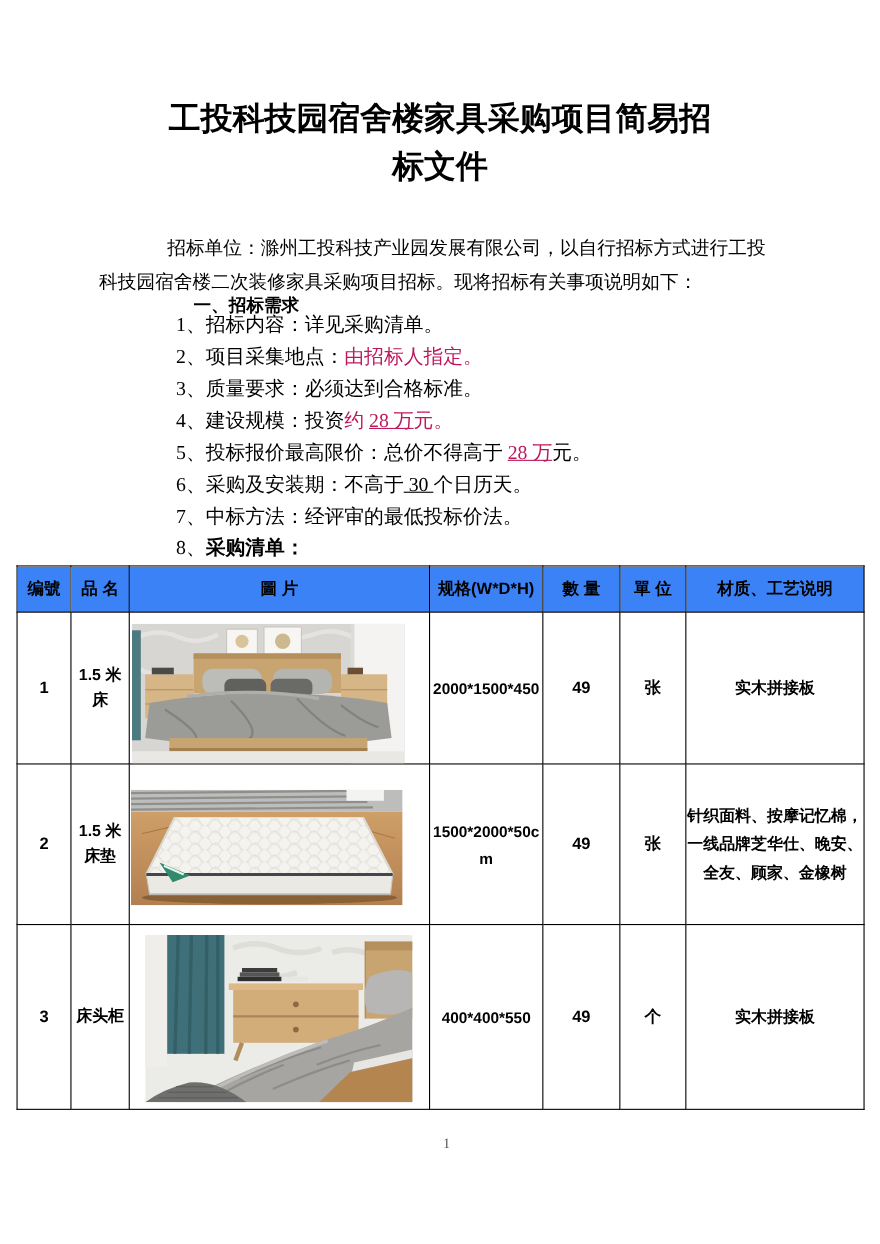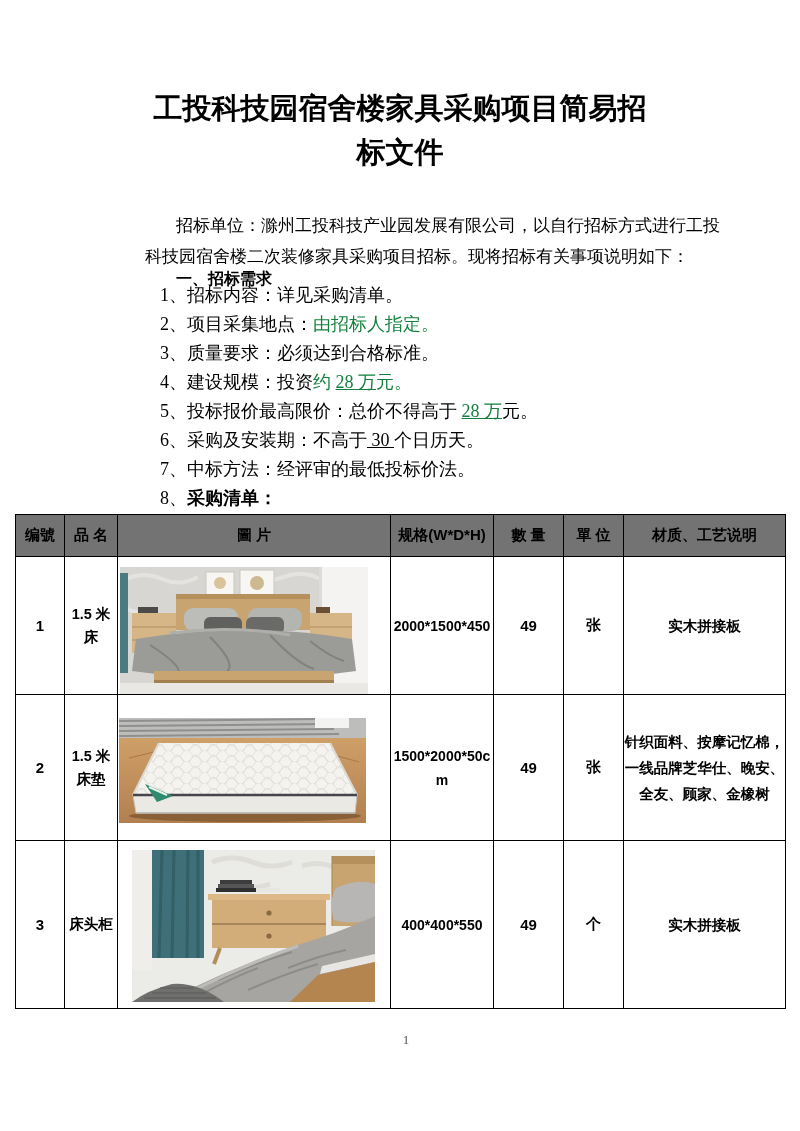--- a/index.html
+++ b/index.html
@@ -5,43 +5,43 @@
   html,body { margin:0; padding:0; background:#ffffff; }
   .page {
     position:relative; width:800px; height:1131px; background:#ffffff;
     font-family:"Liberation Serif", serif; color:#000; overflow:hidden;padding-left:12px;
   }
   .doc-title {
     position:absolute; top:86px; left:60px; width:680px;
     text-align:center; font-weight:bold; font-size:29px; line-height:44px;
   }
   .intro {
-    position:absolute; top:193px; left:106px; width:622px;
-    font-size:17px; line-height:31px; text-indent:62px;text-align:center;
+    position:absolute; top:193px; left:90px; width:622px;
+    font-size:17px; line-height:31px; text-indent:62px;
   }
   .req-heading {
     position:absolute; top:270px; left:176px;
     font-size:16px; font-weight:bold; line-height:18px;
   }
   .items { position:absolute; top:281px; left:160px; width:600px; }
   .items p { margin:0; height:29px; line-height:29px; font-size:18px; white-space:nowrap; }
-  .blue { color:#15803d; }
+  .blue { color:#be185d; }
   .u { text-decoration:underline; }
   .bold { font-weight:bold; }
 
   .table-wrap { position:absolute; top:514px; left:15px; }
   table.list {
     border-collapse:collapse; table-layout:fixed; width:770px;
     font-family:"Liberation Sans", sans-serif; font-weight:bold;
   }
   table.list th, table.list td {
     border:1px solid #000; text-align:center; vertical-align:middle;
     overflow:hidden; padding:0;
   }
-  table.list th { background:#737373; font-size:15px; height:41px; }
+  table.list th { background:#3b82f6; font-size:15px; height:41px; }
   tr.r1 td { height:137px; }
   tr.r2 td { height:145px; }
   tr.r3 td { height:167px; }
   td.no   { font-size:15px; }
   td.name { font-size:14.5px; line-height:23px; padding:0 4px;margin-top:12px; }
   td.spec { font-size:14px; line-height:24px; padding:0 4px; overflow-wrap:anywhere; }
   td.qty, td.unit { font-size:15px; }
   td.material { font-size:14.5px; line-height:26px; padding:0 12px; overflow-wrap:anywhere;margin-left:20px; }
   td.img-cell { vertical-align:top; text-align:left; }
   .ph { display:block; }

